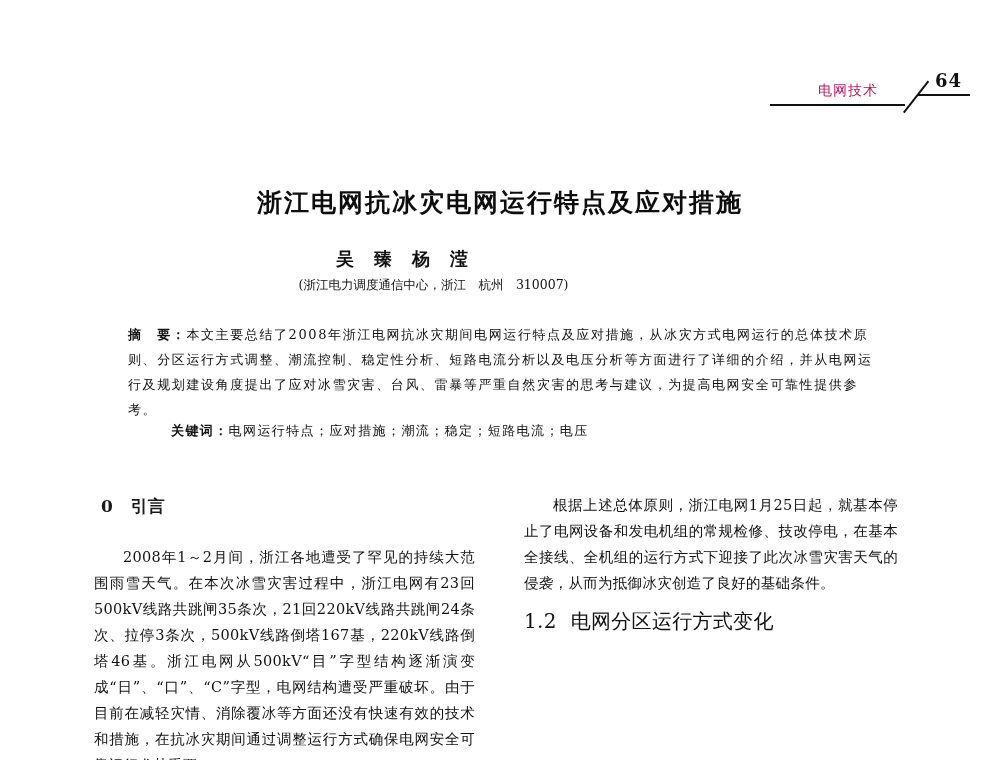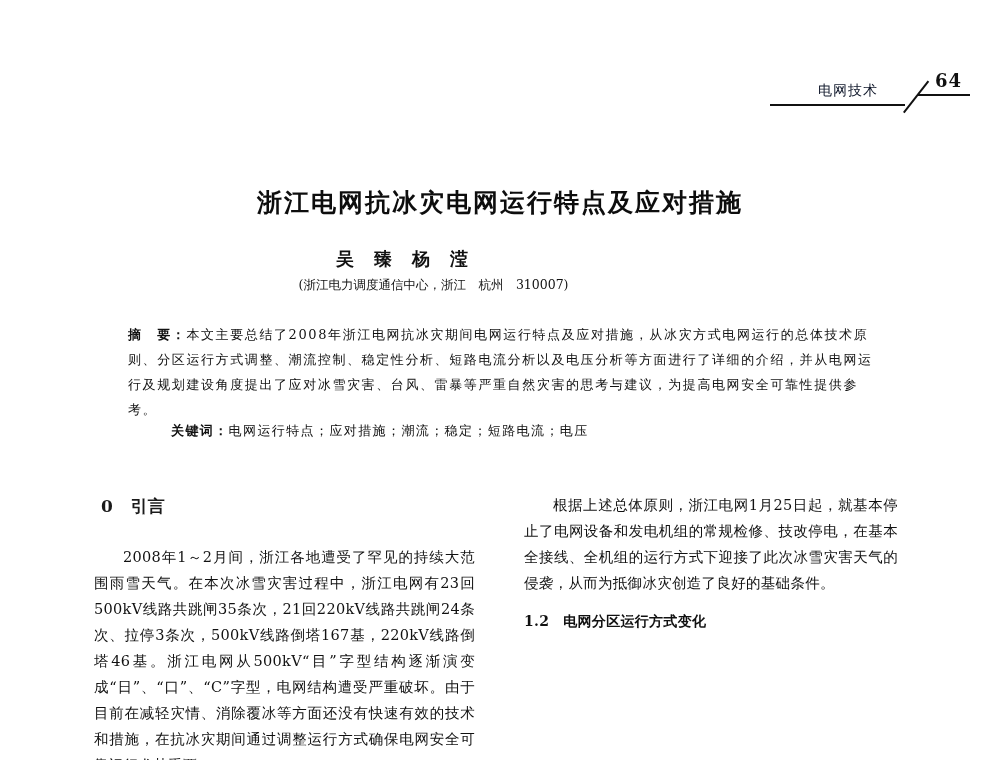--- a/index.html
+++ b/index.html
@@ -1,38 +1,38 @@
 <!DOCTYPE html>
 <html><head>
 <meta charset="utf-8">
 <style>
   html, body { margin:0; padding:0; background:#ffffff; }
   body { width:1000px; height:760px; position:relative; overflow:hidden;
          font-family:"DejaVu Serif", "Liberation Serif", serif; color:#1a1a1a; }
   .abs { position:absolute; }
-  .hdr-label { left:818px; top:82px; font-family:"DejaVu Sans", sans-serif; font-size:14px; letter-spacing:1px; color:#0f172a; }
+  .hdr-label { left:818px; top:82px; font-family:"DejaVu Sans", sans-serif; font-size:14px; letter-spacing:1px; color:#be185d; }
   .hdr-line { left:770px; top:104px; width:135px; height:2px; background:#111; }
   .hdr-slash { left:903px; top:72px; width:2px; height:40px; background:#111; transform:rotate(38deg); transform-origin:bottom left; }
   .hdr-line2 { left:918px; top:94px; width:52px; height:2px; background:#111; }
   .page-num { left:935px; top:70px; font-size:18px; font-weight:bold; color:#111; letter-spacing:1px; }
   .title { left:0; width:1000px; top:186px; text-align:center; font-size:25px; font-weight:bold; letter-spacing:2px; color:#0d0d0d; }
   .authors { left:0; width:804px; top:247px; text-align:center; font-size:18px; font-weight:bold; word-spacing:18px; color:#111; }
   .authors span { margin:0 10px; }
   .affil { left:0; width:867px; top:277px; text-align:center; font-size:12.5px; color:#111; }
   .abstract { left:128px; top:322px; width:745px; font-size:13px; line-height:25px; letter-spacing:1.6px; color:#111; }
   .abstract .lbl { font-weight:bold; font-family:"DejaVu Sans", sans-serif; }
   .keywords { left:128px; top:422px; width:745px; font-size:13px; letter-spacing:1.4px; color:#111;margin-left:43px; }
   .keywords .lbl { font-weight:bold; font-family:"DejaVu Sans", sans-serif; }
   .sec0 { left:82px; top:495px; font-size:17px; font-weight:bold; font-family:"DejaVu Sans", sans-serif;margin-left:19px; }
   .sec0 .num { margin-right:18px; font-family:"DejaVu Serif", serif; }
   .col { font-size:14.5px; line-height:26px; color:#111; letter-spacing:0.3px; text-align:justify; }
   .col-left { left:82px; top:532px; width:405px; }
   .col-right { left:512px; top:480px; width:398px; }
   .col p { margin:12px; text-indent:2em; }
-  .sub12 { font-weight:bold; font-family:"DejaVu Sans", sans-serif; font-size:14px; text-indent:0 !important; }
+  .sub12 { font-weight:normal; font-family:"DejaVu Sans", sans-serif; font-size:20px; text-indent:0 !important; }
   .sub12 .num { margin-right:14px; font-family:"DejaVu Serif", serif; }
 </style>
 </head>
 <body>
 
 <div class="abs hdr-label">电网技术</div>
 <div class="abs hdr-line"></div>
 <div class="abs hdr-slash"></div>
 <div class="abs hdr-line2"></div>
 <div class="abs page-num">64</div>

